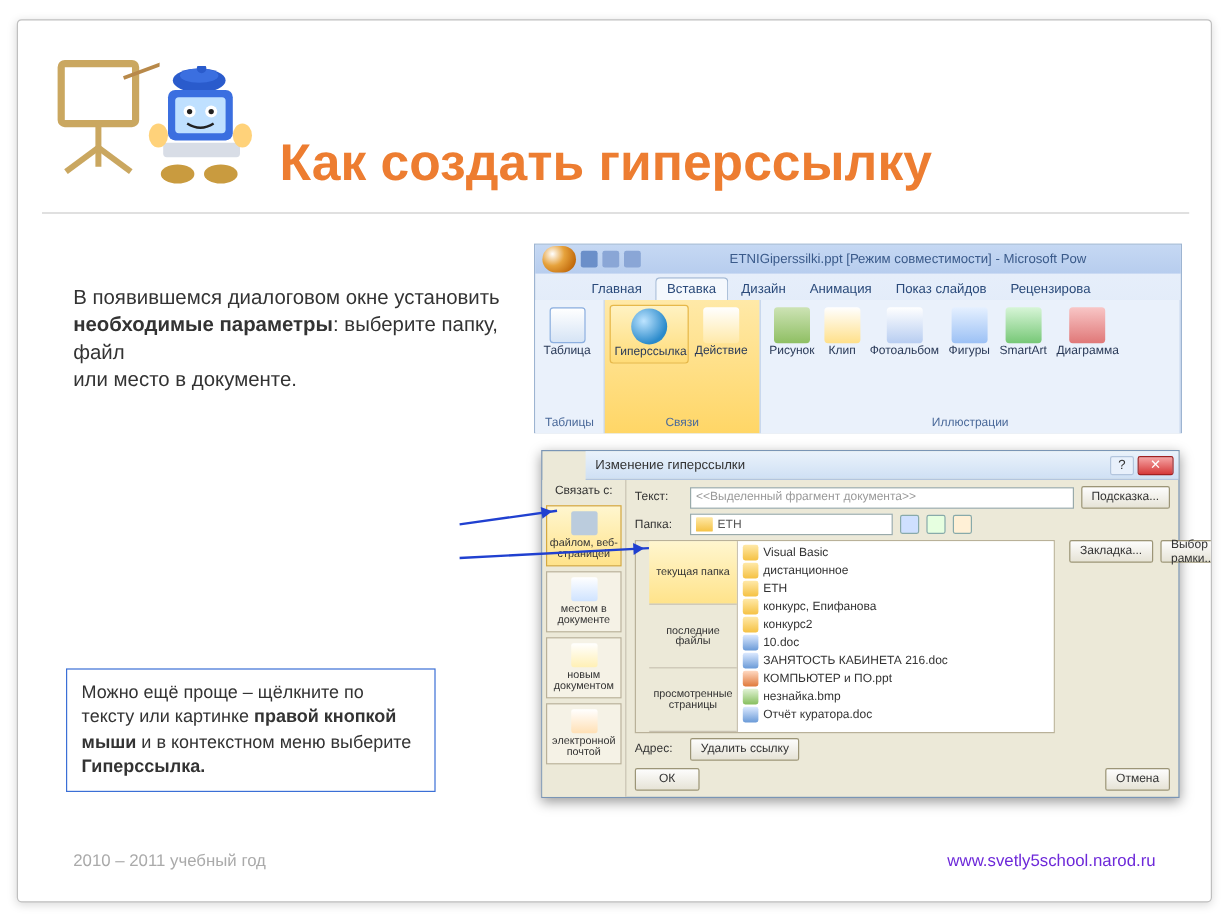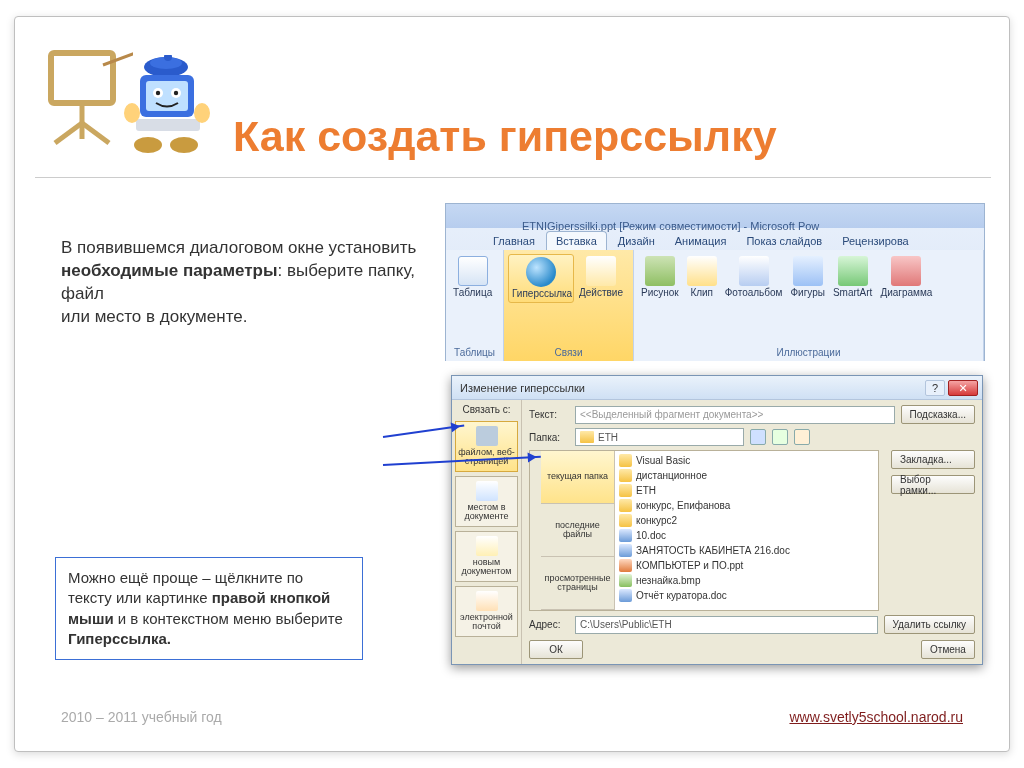--- a/index.html
+++ b/index.html
@@ -62,39 +62,38 @@
     color:#333;
     line-height:1.35;
   }
 
   .footer-left {
     position:absolute; left:46px; bottom:26px;
     font-size:14px; color:#aaa;
   }
   .footer-right {
     position:absolute; right:46px; bottom:26px;
-    font-size:14px; color:#7f1d1d; text-decoration: underline; text-align: center;
+    font-size:14px; color:#6d28d9;  text-align: center;
   }
 
   
   .ribbon {
     position:absolute; top:186px; left:430px;
     width:540px; height:158px;
     border:1px solid #9db4d1;
     background: linear-gradient(#e9f0fb, #d6e4f5);
     font-size:11px;
     color:#2a3a58;
   }
   .ribbon .qat {
     height:24px;
     background: linear-gradient(#c5d8f3, #b7cdee);
-    display:flex; 
+    display:flex; align-items:center;
     padding-left:6px;
     gap:4px;
-    flex-direction:column;
   }
   .office-btn {
     width:28px; height:22px; border-radius:11px;
     background: radial-gradient(circle at 30% 30%, #fff, #e6a23c 40%, #b85c00 90%);
   }
   .qat-ico { width:14px; height:14px; background:#6b8fc9; border-radius:2px; }
   .ribbon .win-title { margin-left:70px; color:#3a5a8a; font-size:11px; }
 
   .ribbon .tabs {
     height:22px;
@@ -151,20 +150,21 @@
     font-size:10.5px;
     color:#333;
   }
   .dlg-title {
     height:24px;
     background:linear-gradient(#eaf2fb,#cfe0f4);
     border-bottom:1px solid #b3c5dd;
     display:flex; align-items:center; justify-content:space-between;
     padding:0 4px 0 8px;
     font-size:11px;
+    margin-left:36px;
   }
   .dlg-close {
     width:30px; height:16px;
     background:linear-gradient(#f5a4a4,#d63a3a);
     border:1px solid #a02020; border-radius:2px;
     color:#fff; text-align:center; line-height:14px;
   }
   .dlg-help {
     width:20px; height:16px; background:#e8f0fb; border:1px solid #b3c5dd;
     text-align:center; line-height:14px; border-radius:2px; margin-right:3px;
@@ -218,21 +218,21 @@
   .filelist {
     flex:1; background:#fff; overflow:auto; padding:2px 4px;
   }
   .fli { display:flex; align-items:center; gap:4px; padding:1px 0; font-size:10px; }
   .fico { width:13px; height:13px; border-radius:2px; }
   .fico.fold { background:linear-gradient(#ffe9a8,#f5c244); }
   .fico.doc  { background:linear-gradient(#dce9ff,#6b9bd8); }
   .fico.ppt  { background:linear-gradient(#ffd9c2,#e07a3c); }
   .fico.bmp  { background:linear-gradient(#e2f3d6,#87bf5f); }
 
-  .right-btns { width:90px; display:flex; flex-direction:column; gap:6px; padding-left:6px; }
+  .right-btns { width:90px; display:flex; flex-direction:row; gap:6px; padding-left:6px; }
 
   .dlg-bottom { display:flex; justify-content:space-between; gap:11px; padding-top:2px; }
 
   
   .arrow {
     position:absolute; height:2px; background:#2040d0;
   }
   .arrow::after {
     content:""; position:absolute; right:-1px; top:-4px;
     border:5px solid transparent; border-left:9px solid #2040d0;
@@ -452,21 +452,20 @@
                 </div>
               </div>
           </div>
           <div class="right-btns">
             <div class="btn">Закладка...</div>
             <div class="btn">Выбор рамки...</div>
           </div>
         </div>
         <div class="row">
           <label>Адрес:</label>
-          <div class="inp">C:\Users\Public\ETH</div>
           <div class="btn">Удалить ссылку</div>
         </div>
         <div class="dlg-bottom">
           <div class="btn" style="min-width:54px;justify-content:center">ОК</div>
           <div class="btn" style="min-width:54px;justify-content:center">Отмена</div>
         </div>
       </div>
     </div>
   </div>
 

